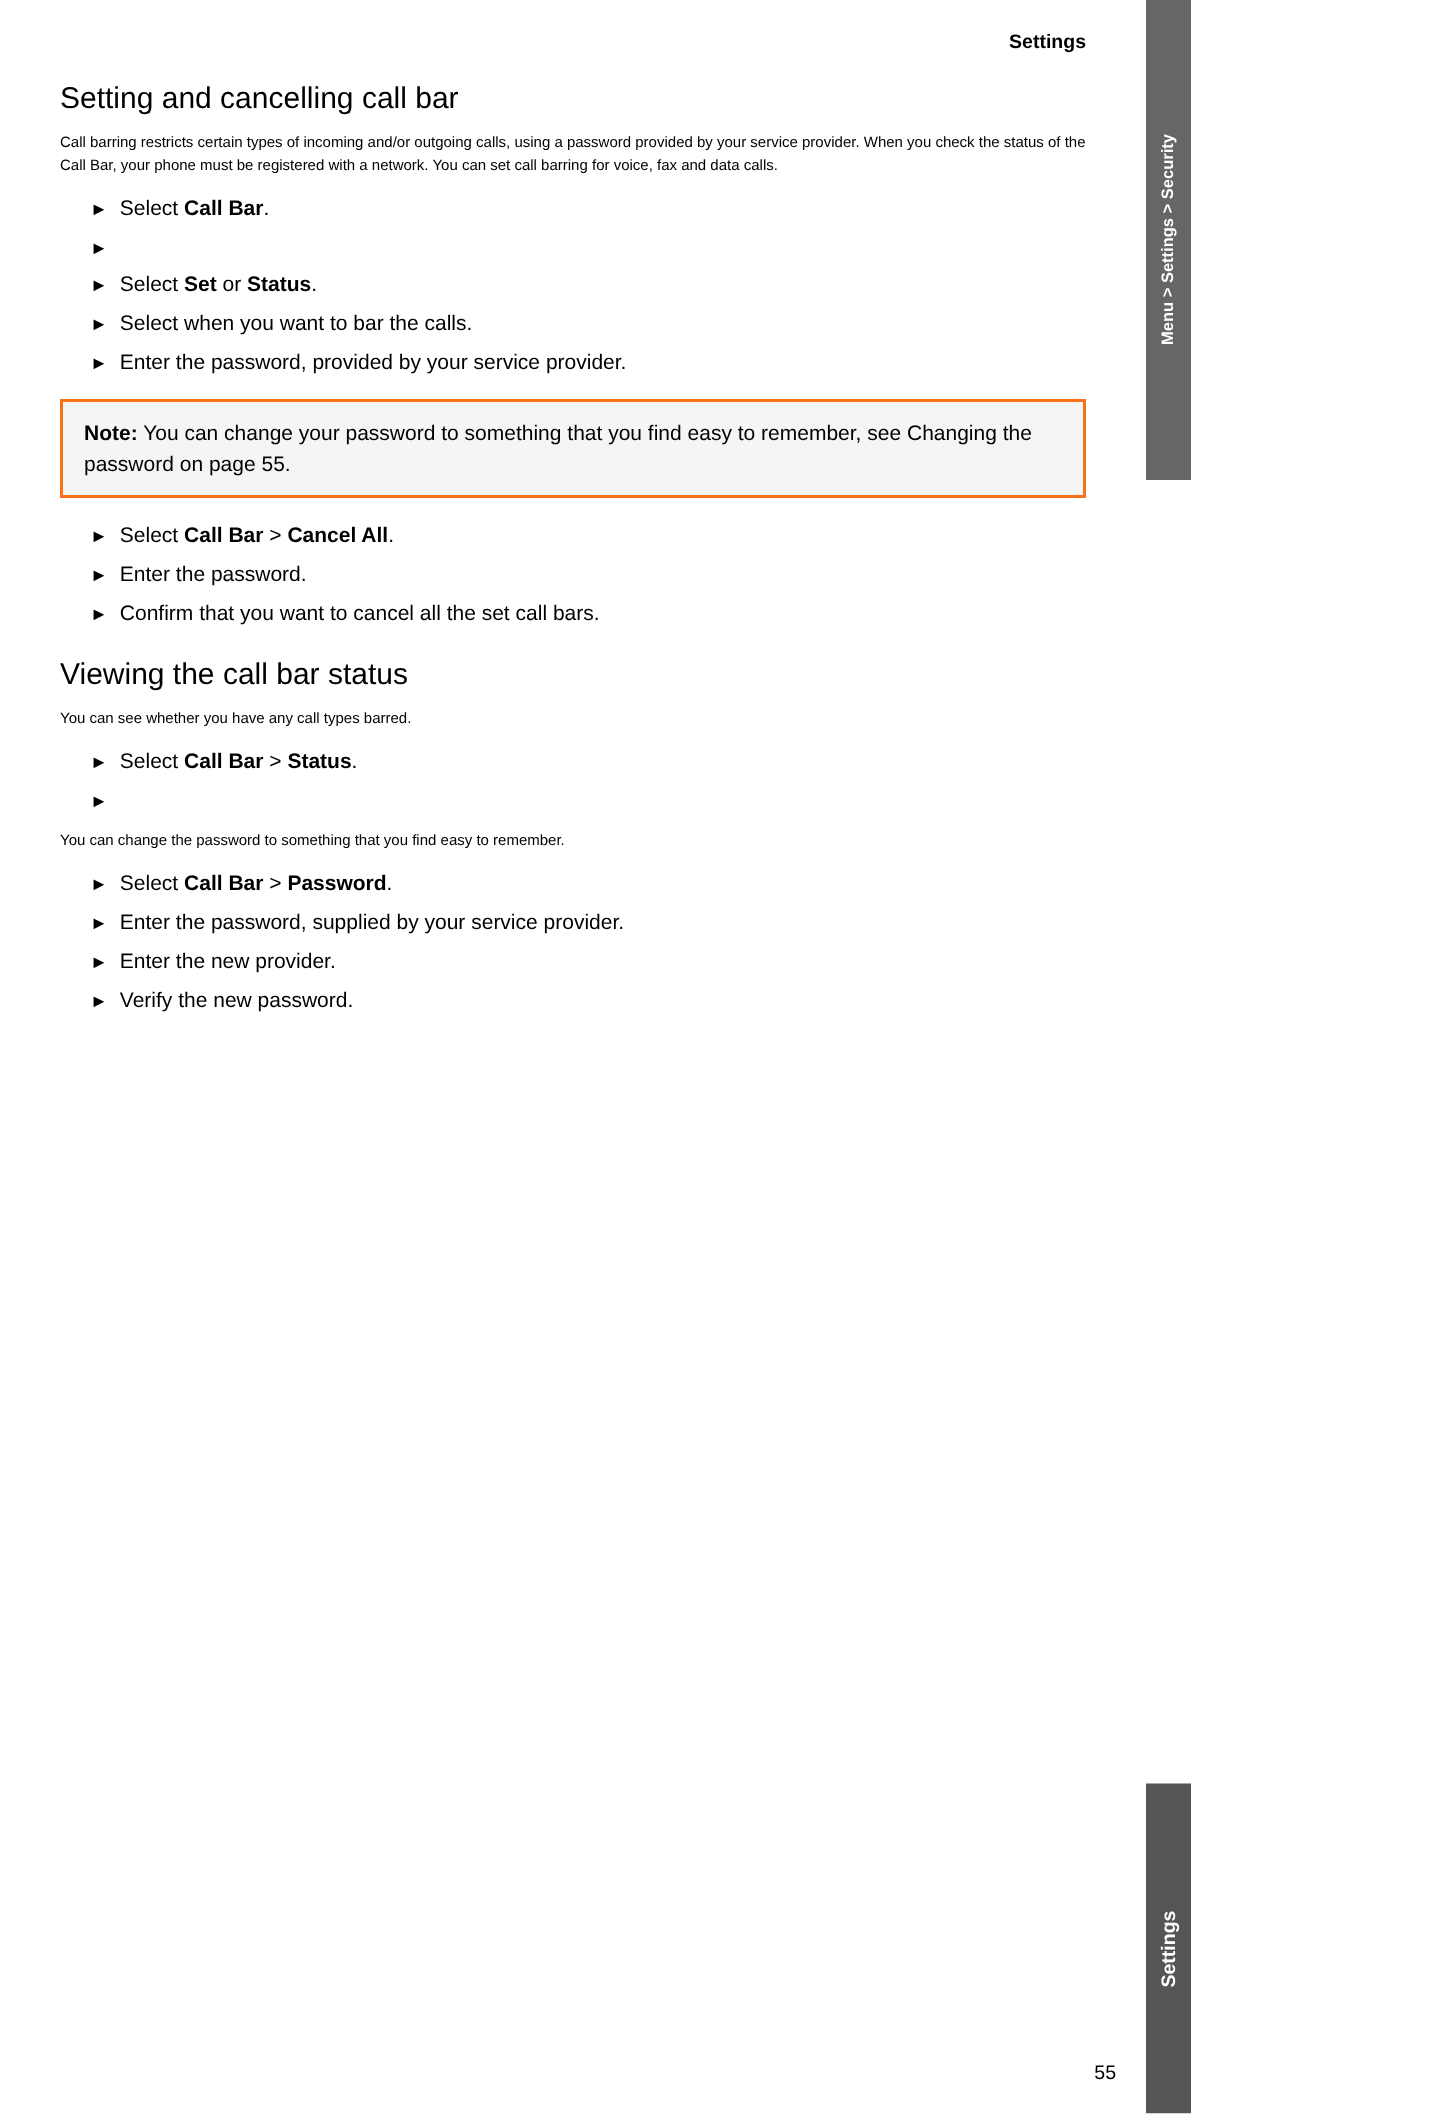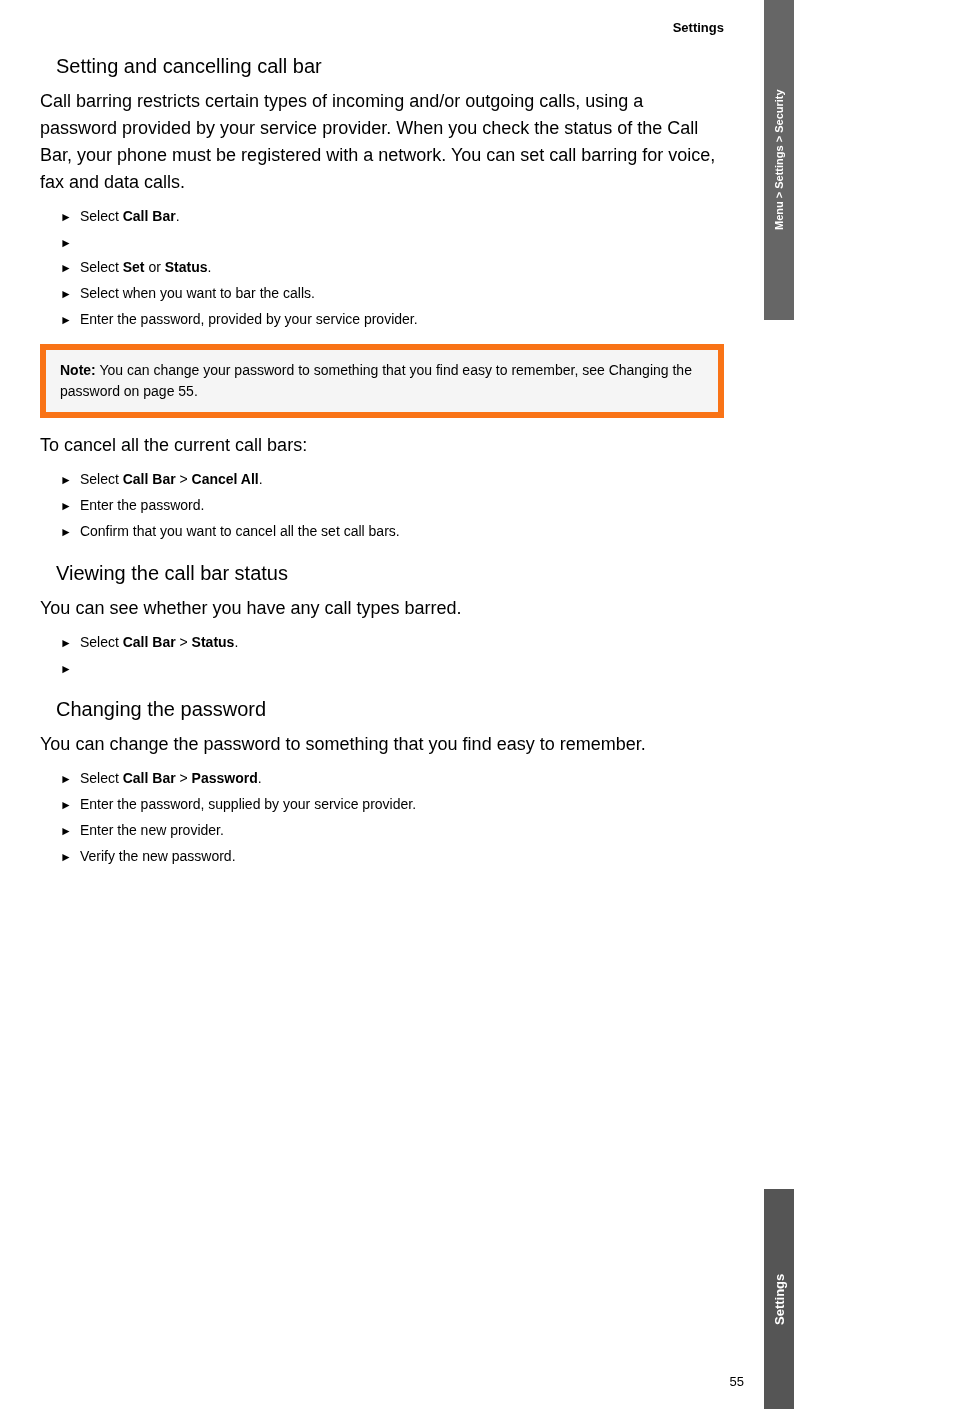--- a/index.html
+++ b/index.html
@@ -82,26 +82,25 @@
     }
 
     
     .section-title {
       font-size: 20px;
       font-weight: normal;
       color: #000;
       margin-top: 20px;
       margin-bottom: 10px;
       font-family: Arial, Helvetica, sans-serif;
-      margin-left: 16px;
     }
 
     
     .body-text {
-      font-size: 18px;
+      font-size: 10px;
       line-height: 1.5;
       margin-bottom: 10px;
     }
 
     
     .bullet-list {
       list-style: none;
       margin: 8px 0 10px 20px;
     }
 
@@ -116,21 +115,21 @@
     .bullet-arrow {
       display: inline-block;
       margin-right: 8px;
       margin-top: 2px;
       font-size: 12px;
       flex-shrink: 0;
     }
 
     
     .note-box {
-      border: 6px solid #f97316;
+      border: 2px solid #f97316;
       background: #f5f5f5;
       padding: 10px 14px;
       margin: 14px 0;
       font-size: 14px;
       line-height: 1.5;
     }
 
     .note-label {
       font-weight: bold;
     }
@@ -184,21 +183,20 @@
         <span class="bullet-arrow">►</span>
         <span>Enter the password, provided by your service provider.</span>
       </li>
     </ul>
 
     <div class="note-box">
       <span class="note-label">Note:</span>
       <span> You can change your password to something that you find easy to remember, see Changing the password on page 55.</span>
     </div>
 
-    <p class="body-text">To cancel all the current call bars:</p>
 
     <ul class="bullet-list">
       <li>
         <span class="bullet-arrow">►</span>
         <span>Select <b>Call Bar</b> &gt; <b>Cancel All</b>.</span>
       </li>
       <li>
         <span class="bullet-arrow">►</span>
         <span>Enter the password.</span>
       </li>
@@ -215,21 +213,20 @@
     <ul class="bullet-list">
       <li>
         <span class="bullet-arrow">►</span>
         <span>Select <b>Call Bar</b> &gt; <b>Status</b>.</span>
       </li>
       <li>
         <span class="bullet-arrow">►</span>
       </li>
     </ul>
 
-    <h2 class="section-title">Changing the password</h2>
 
     <p class="body-text">You can change the password to something that you find easy to remember.</p>
 
     <ul class="bullet-list">
       <li>
         <span class="bullet-arrow">►</span>
         <span>Select <b>Call Bar</b> &gt; <b>Password</b>.</span>
       </li>
       <li>
         <span class="bullet-arrow">►</span>

